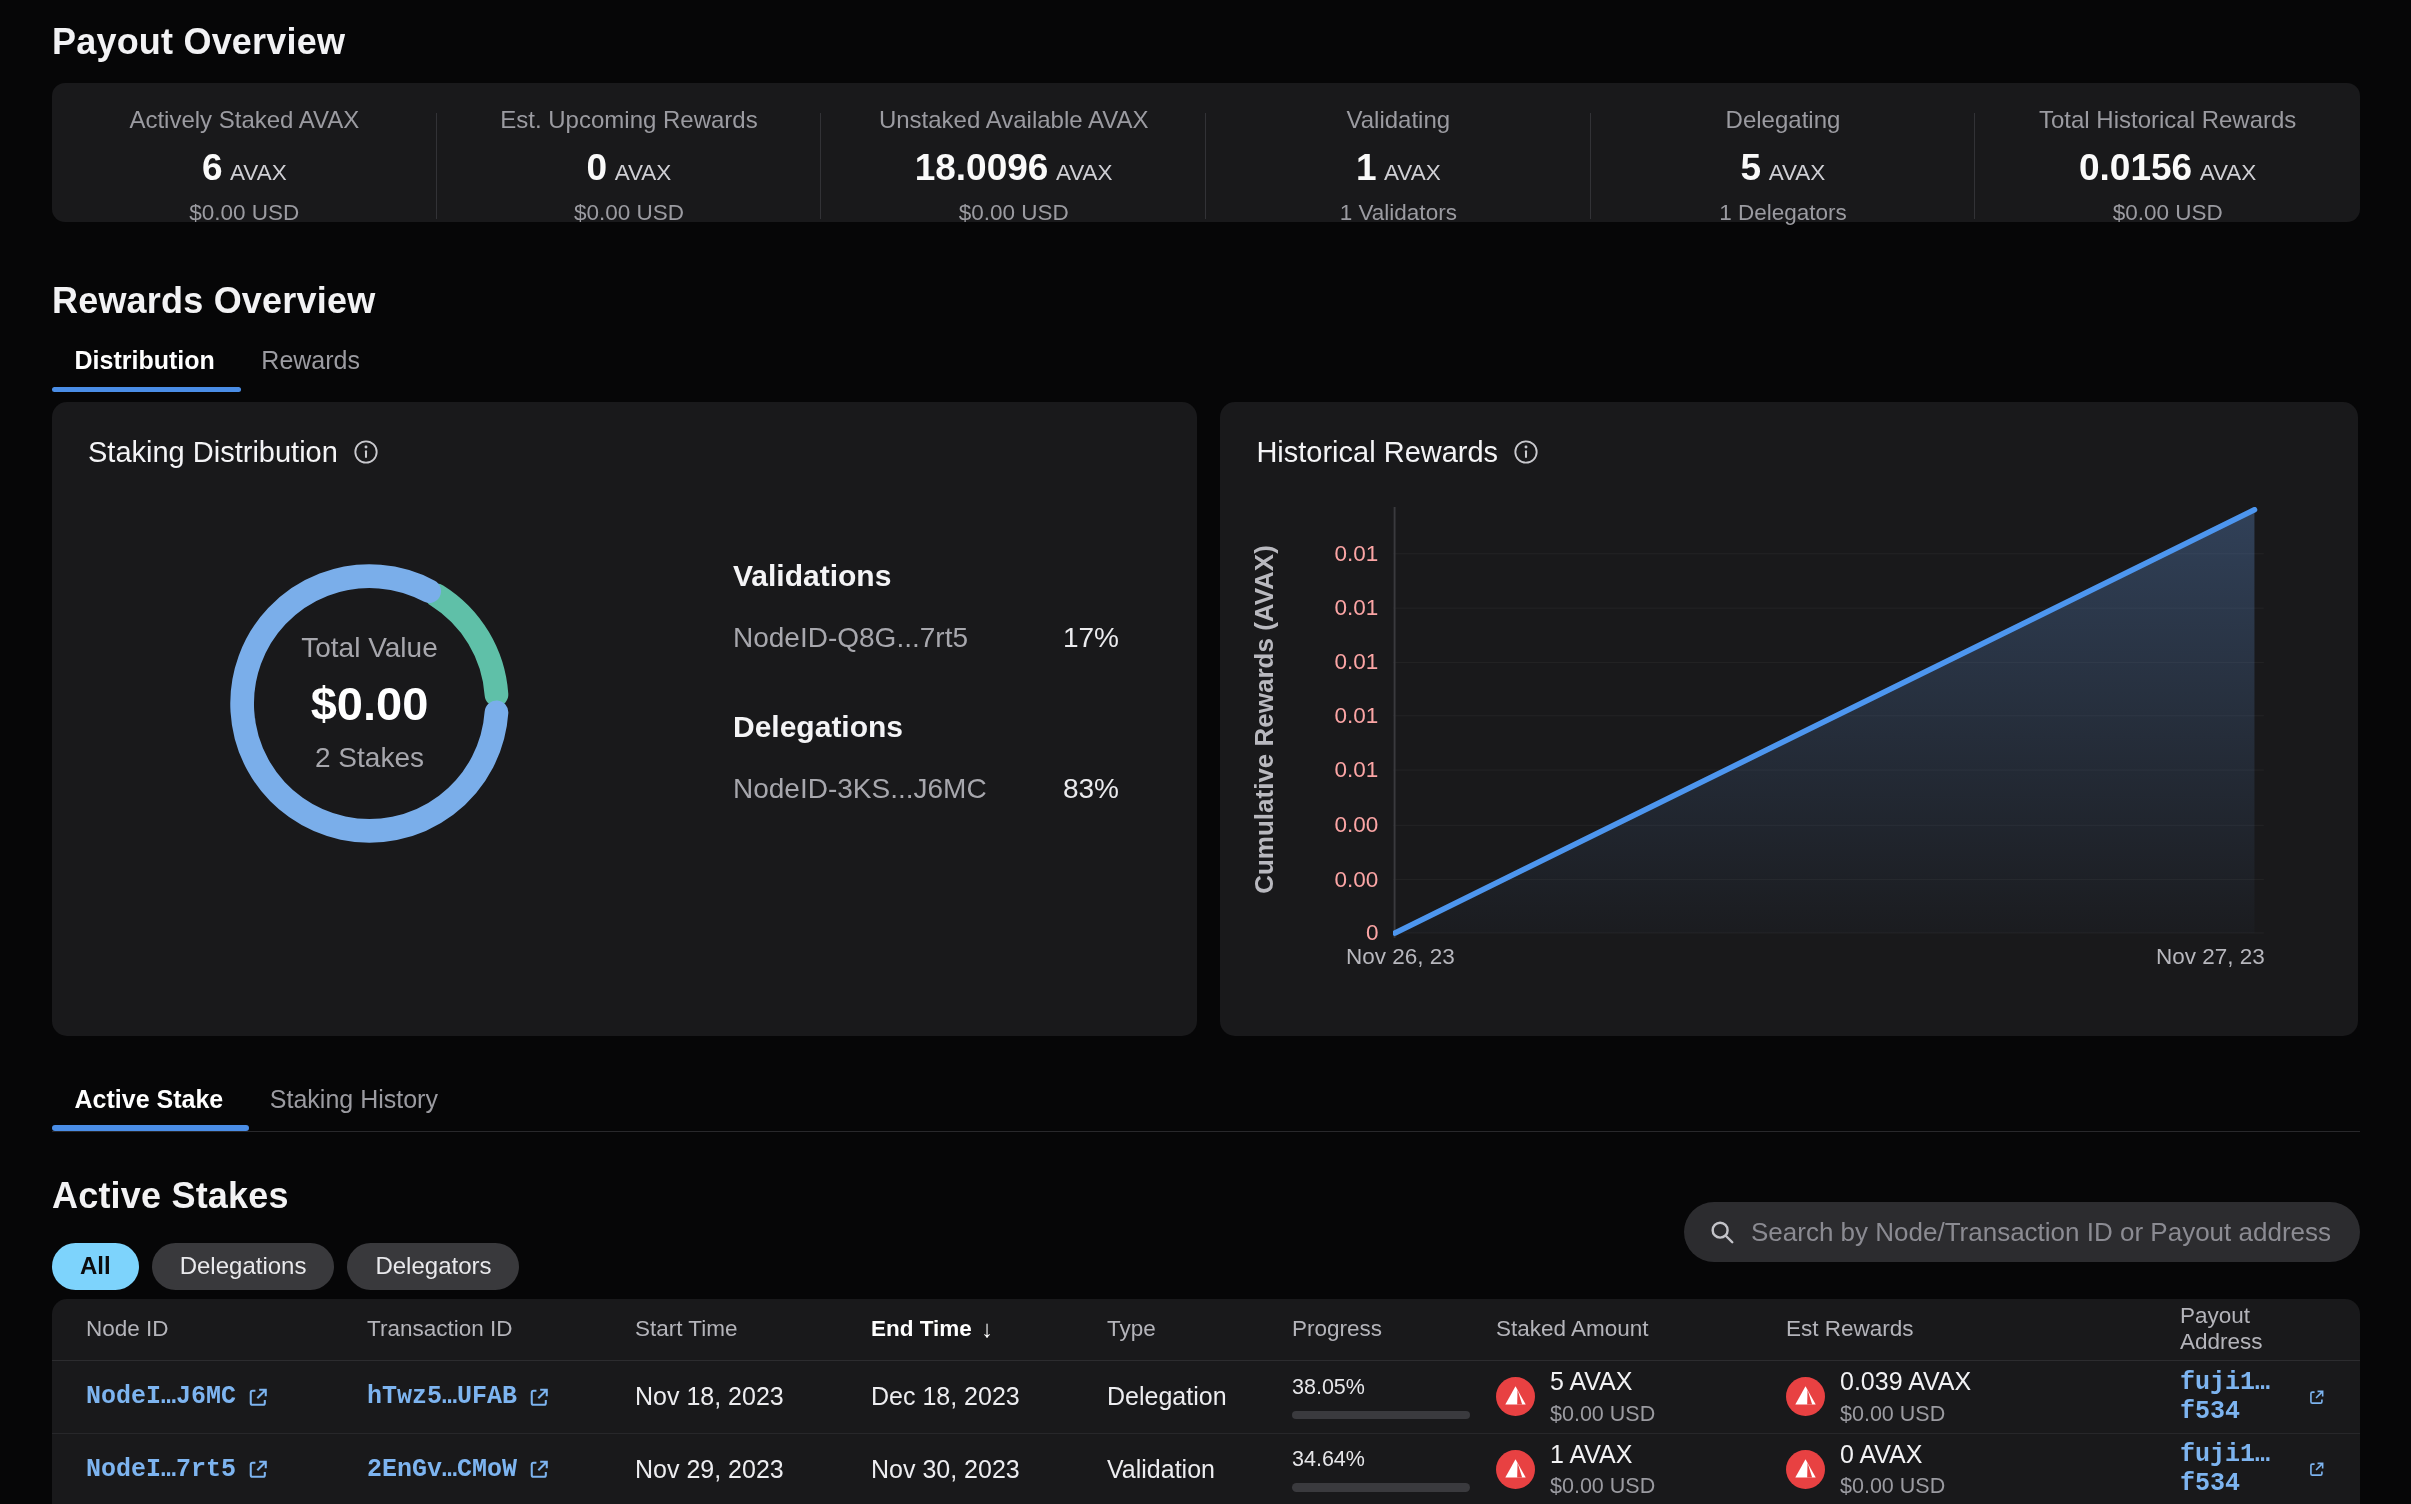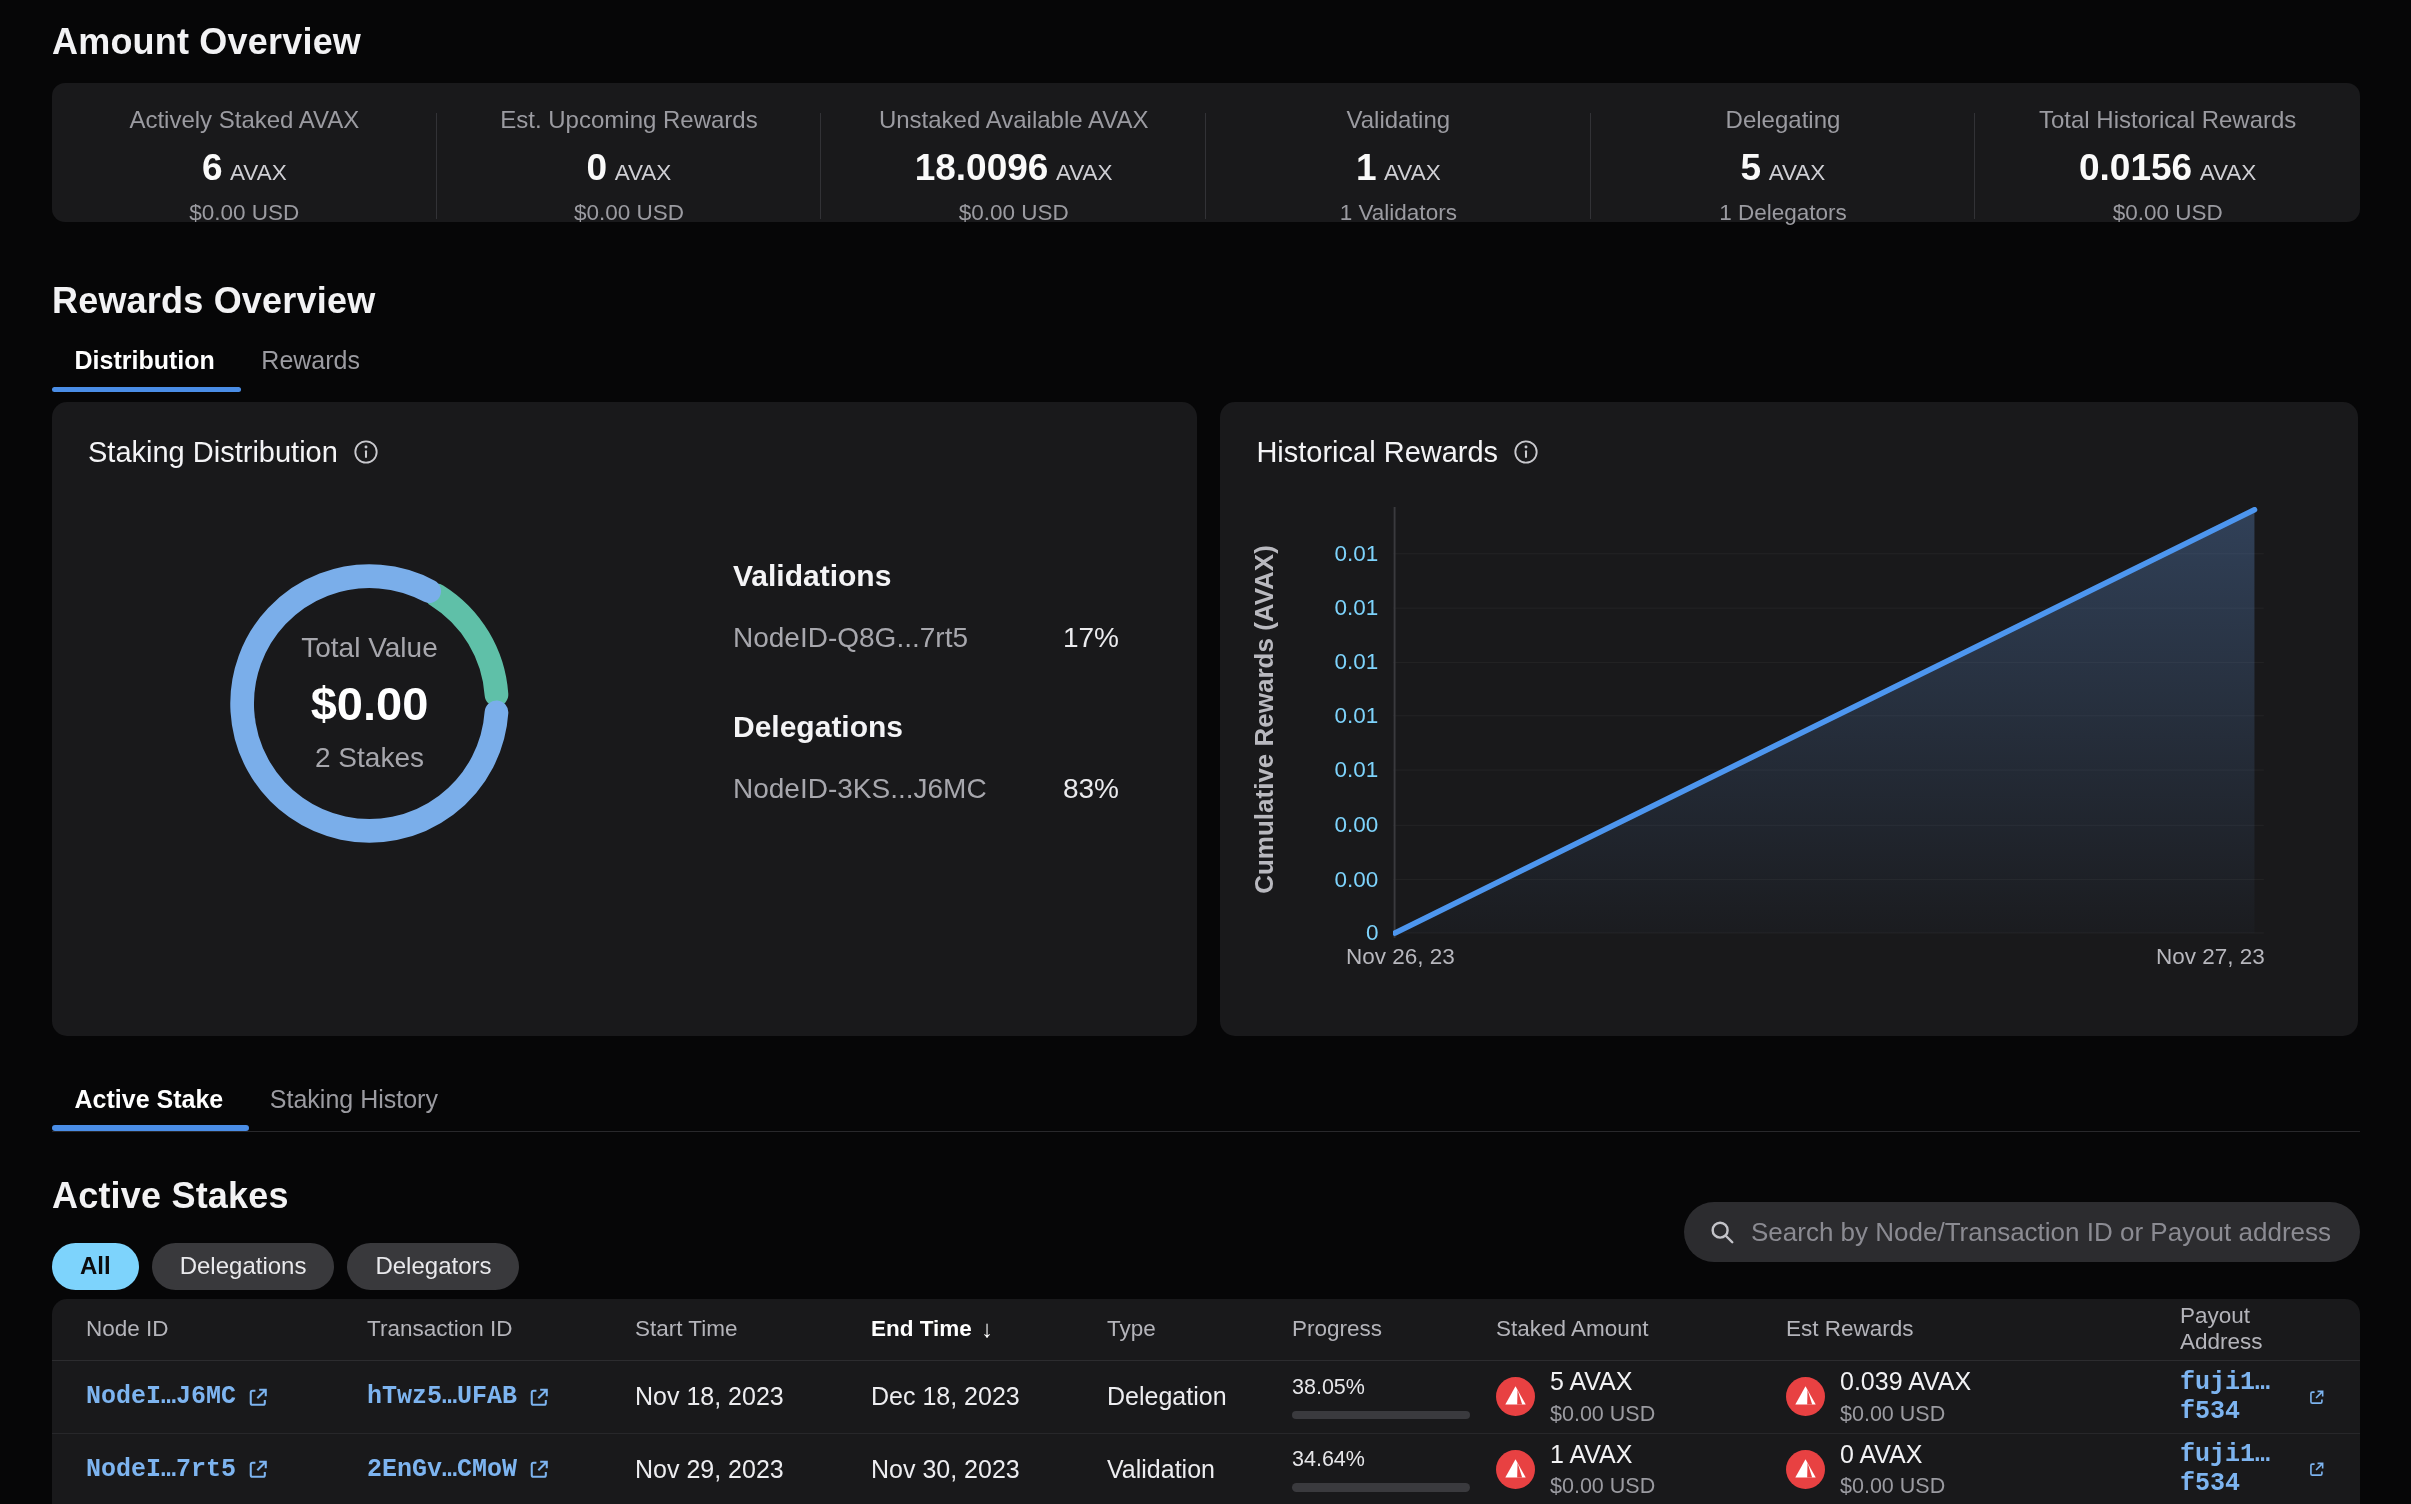--- a/index.html
+++ b/index.html
@@ -62,21 +62,21 @@
   .legend-row { display:flex; justify-content:space-between; margin-top:29px;text-align:center; }
   .legend-node { font-size:28px; color:#a7a7ad; }
   .legend-pct { font-size:28px; color:#ebebee; }
   .legend-gap { margin-top:56px; }
 
   
   .ylabel {
     position:absolute; left:-237px; top:302px; width:562px; text-align:center;
     transform:rotate(-90deg); font-size:26px; font-weight:700; color:#b9b9bf;
   }
-  .ytick { position:absolute; width:66px; left:92px; text-align:right; font-size:22.5px; color:#7dd3fc; }
+  .ytick { position:absolute; width:66px; left:92px; text-align:right; font-size:22.5px; color:#fca5a5; }
   .xlabel { position:absolute; width:206px; text-align:center; top:542px; font-size:22.5px; color:#b7b7bd; }
   .chart-svg { position:absolute; left:173px; top:105px; }
 
   
   .stakes-header { display:flex; align-items:center; justify-content:space-between; margin-top:43px; }
   .stakes-left { display:flex; flex-direction:column; gap:26px; }
   .filter-pills { display:flex; gap:13px; }
   .pill { height:47px; border-radius:24px; display:flex; align-items:center; padding:0 28px; font-size:24px; cursor:pointer; }
   .pill.active { background:#7dd3fc; color:#0c0c0d; font-weight:700; }
   .pill.inactive { background:#39393c; color:#e9e9ec; font-weight:500; }
@@ -118,21 +118,21 @@
   .amount-value { font-size:25px; color:#f2f2f4; }
   .amount-usd { font-size:21.5px; color:#9b9ba1; }
 
   .cell-payout { display:flex; justify-content:flex-end; }
 </style>
 </head>
 <body>
 
 <div class="page">
 
-  <h1 class="section-title">Amount Overview</h1>
+  <h1 class="section-title">Payout Overview</h1>
 
   <div class="stats-card">
     <div class="stat-col">
       <div class="stat-label">Actively Staked AVAX</div>
       <div class="stat-value-row"><span>6</span><span class="stat-unit">AVAX</span></div>
       <div class="stat-sub">$0.00 USD</div>
     </div>
     <div class="stat-col">
       <div class="stat-label">Est. Upcoming Rewards</div>
       <div class="stat-value-row"><span>0</span><span class="stat-unit">AVAX</span></div>

